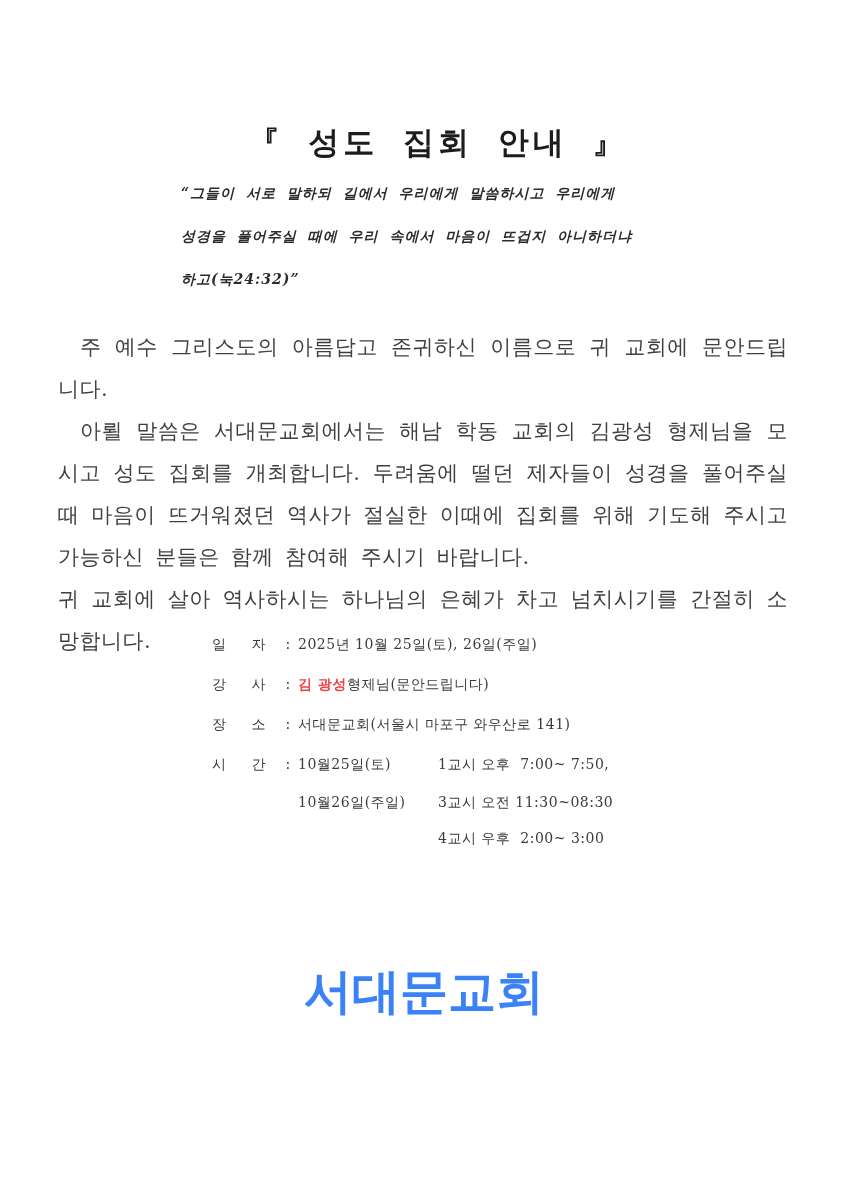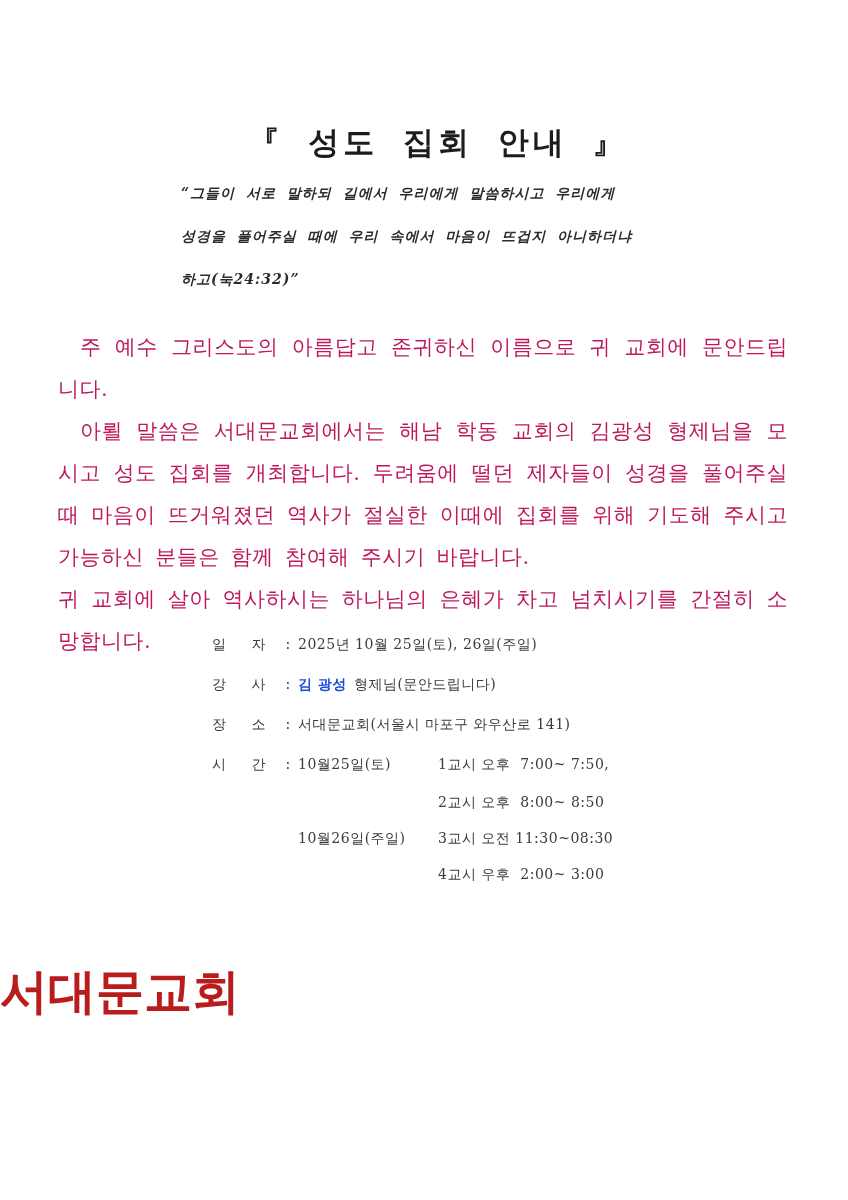--- a/index.html
+++ b/index.html
@@ -54,21 +54,21 @@
   .body-text {
     position: absolute;
     top: 326px;
     left: 58px;
     width: 730px;
     font-size: 21px;
     line-height: 42px;
     text-align: justify;
     letter-spacing: 0.5px;
     word-spacing: 4px;
-    color: #be185d;
+    color: #404040;
   }
   .body-text p { margin: 0; }
   .body-text p.indent { text-indent: 22px; }
 
   
   .details {
     position: absolute;
     top: 624px;
     left: 212px;
     font-size: 14px;
@@ -92,38 +92,37 @@
     width: 86px;
   }
   .day {
     display: inline-block;
     width: 140px;
     white-space: pre;
   }
   .sess { white-space: pre; margin-top: 28px; }
   .speaker-name {
     font-weight: 700;
-    color: #1d4ed8;
-    margin-right: 7px;
+    color: #ef4444;
   }
 
   
   .footer-name {
     position: absolute;
     top: 964px;
     left: 0;
     width: 100%;
     margin: 0;
-    text-align: left;
+    text-align: center;
     font-family: Liberation Sans, sans-serif;
     font-weight: 800;
     font-size: 48px;
     line-height: 56px;
     letter-spacing: 0px;
-    color: #b91c1c;
+    color: #3b82f6;
   }
 </style>
 </head>
 <body>
 
 <div class="page">
 
   <h1 class="doc-title">『 성도 집회 안내 』</h1>
 
   <div class="quote">
@@ -149,23 +148,20 @@
     </div>
 
     <div class="drow">
       <span class="dlabel">장 소</span><span class="dcolon">:</span><span class="dval">서대문교회(서울시 마포구 와우산로 141)</span>
     </div>
 
     <div class="drow">
       <span class="dlabel">시 간</span><span class="dcolon">:</span><span class="day">10월25일(토)</span><span class="sess">1교시 오후  7:00~ 7:50,</span>
     </div>
 
-    <div class="drow cont">
-      <span class="cont-indent"></span><span class="day"></span><span class="sess">2교시 오후  8:00~ 8:50</span>
-    </div>
 
     <div class="drow cont">
       <span class="cont-indent"></span><span class="day">10월26일(주일)</span><span class="sess">3교시 오전 11:30~08:30</span>
     </div>
 
     <div class="drow cont">
       <span class="cont-indent"></span><span class="day"></span><span class="sess">4교시 우후  2:00~ 3:00</span>
     </div>
 
   </div>

